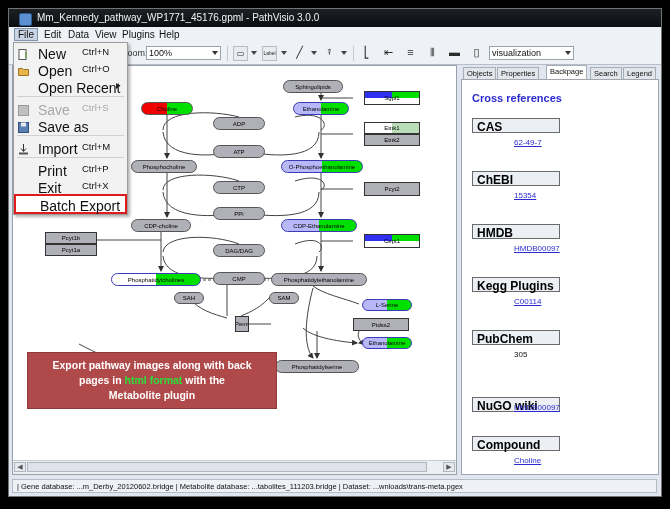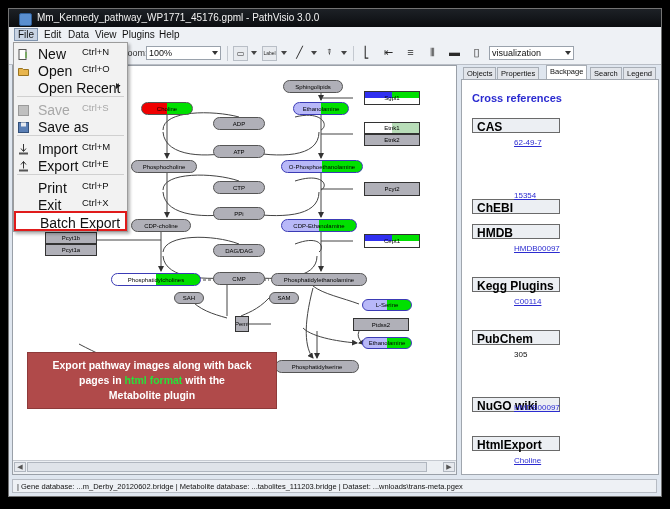--- a/index.html
+++ b/index.html
@@ -336,30 +336,20 @@
     <div class="fmrow">
       <span class="fmicon">
         <svg width="11" height="11" viewBox="0 0 11 11">
               <path d="M5.5,0 L5.5,7 M3,4.5 L5.5,7.5 L8,4.5" stroke="#333" fill="none"></path>
               <rect x="1" y="8.5" width="9" height="2" fill="#555"></rect>
             </svg>
       </span>
       <span class="fmlabel">Import</span>
       <span class="fmacc">Ctrl+M</span>
     </div>
-    <div class="fmrow">
-      <span class="fmicon">
-        <svg width="11" height="11" viewBox="0 0 11 11">
-              <path d="M5.5,7.5 L5.5,0.5 M3,3.5 L5.5,0.5 L8,3.5" stroke="#333" fill="none"></path>
-              <rect x="1" y="8.5" width="9" height="2" fill="#555"></rect>
-            </svg>
-      </span>
-      <span class="fmlabel">Export</span>
-      <span class="fmacc">Ctrl+E</span>
-    </div>
     <div class="fmsep"></div>
     <div class="fmrow">
       <span class="fmlabel">Print</span>
       <span class="fmacc">Ctrl+P</span>
     </div>
     <div class="fmrow">
       <span class="fmlabel">Exit</span>
       <span class="fmacc">Ctrl+X</span>
     </div>
     <div class="fmrow" id="fm-batch">
@@ -373,31 +363,31 @@
       <div class="tab" style="left:36px">Properties</div>
       <div class="tab sel" style="left:85px">Backpage</div>
       <div class="tab" style="left:129px">Search</div>
       <div class="tab" style="left:162px">Legend</div>
     </div>
     <div id="panelbody">
       <div id="xrefTitle">Cross references</div>
       <div id="xref-list">
             <div class="xhdr" style="top: 38px;">CAS</div>
             <div class="xval" style="top: 58px;">62-49-7</div>
-            <div class="xhdr" style="top: 91px; margin-top: 28px;">ChEBI</div>
+            <div class="xhdr" style="top: 91px;">ChEBI</div>
             <div class="xval" style="top: 111px;">15354</div>
             <div class="xhdr" style="top: 144px;">HMDB</div>
             <div class="xval" style="top: 164px;">HMDB00097</div>
             <div class="xhdr" style="top: 197px;">Kegg Plugins</div>
             <div class="xval" style="top: 217px;">C00114</div>
             <div class="xhdr" style="top: 250px;">PubChem</div>
             <div class="xval plain" style="top: 270px;">305</div>
             <div class="xhdr" style="top: 317px;">NuGO wiki</div>
             <div class="xval" style="top: 323px;">HMDB00097</div>
-            <div class="xhdr" style="top: 356px;">HtmlExport</div>
+            <div class="xhdr" style="top: 356px;">Compound</div>
             <div class="xval" style="top: 376px;">Choline</div>
           </div>
 
     </div>
   </div>
 
   <div id="statusbar">| Gene database: ...m_Derby_20120602.bridge | Metabolite database: ...tabolites_111203.bridge | Dataset: ...wnloads\trans-meta.pgex</div>
 
 </div>
 </div>

